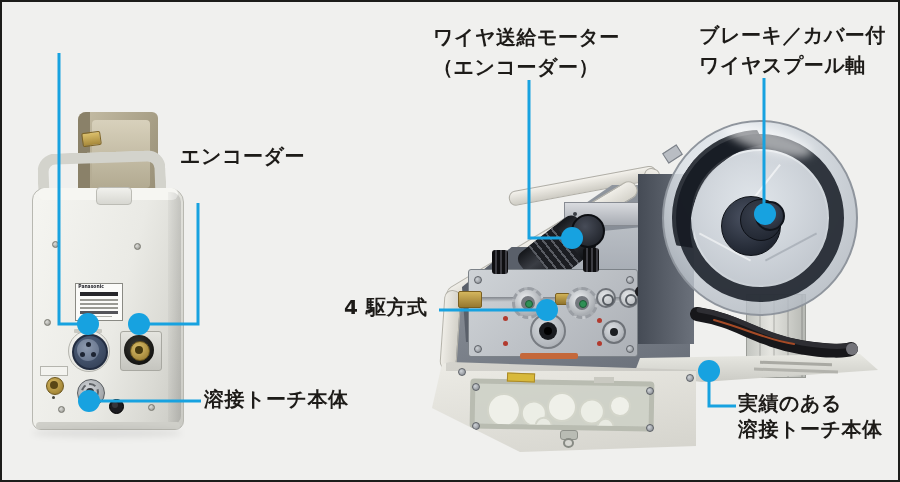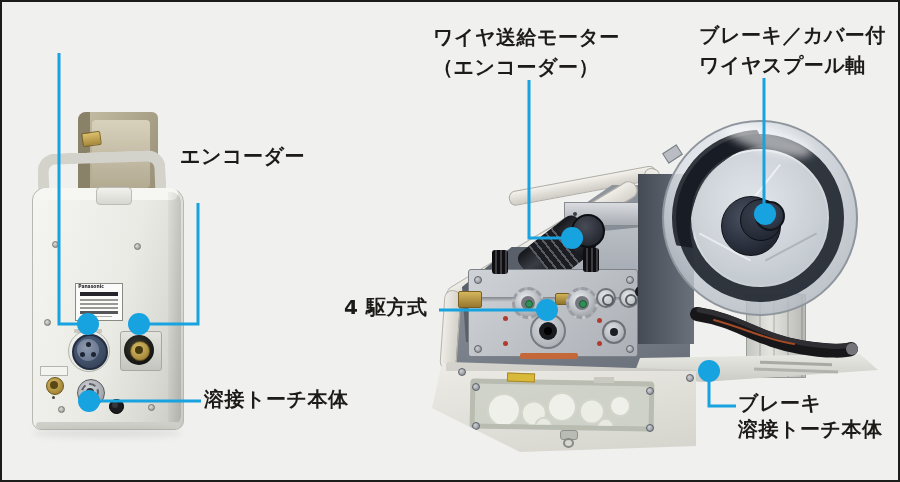--- a/index.html
+++ b/index.html
@@ -243,17 +243,17 @@
     <div>ブレーキ／カバー付</div>
     <div>ワイヤスプール軸</div>
   </div>
   <div class="label" style="left:342px;top:292px;line-height:27px;">
     <div>4 駆方式</div>
   </div>
   <div class="label" style="left:202px;top:383px;line-height:28px;">
     <div>溶接トーチ本体</div>
   </div>
   <div class="label" style="left:736px;top:388px;line-height:26px;">
-    <div>ブレーキ</div>
+    <div>実績のある</div>
     <div>溶接トーチ本体</div>
   </div>
 
 </div>
 
 </body></html>

